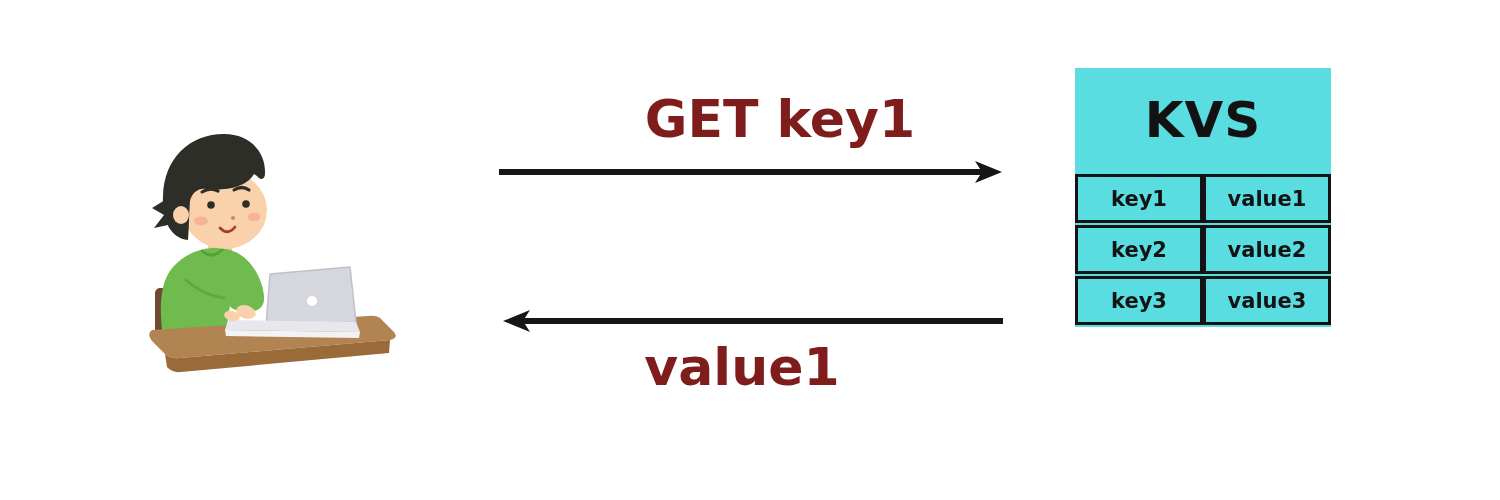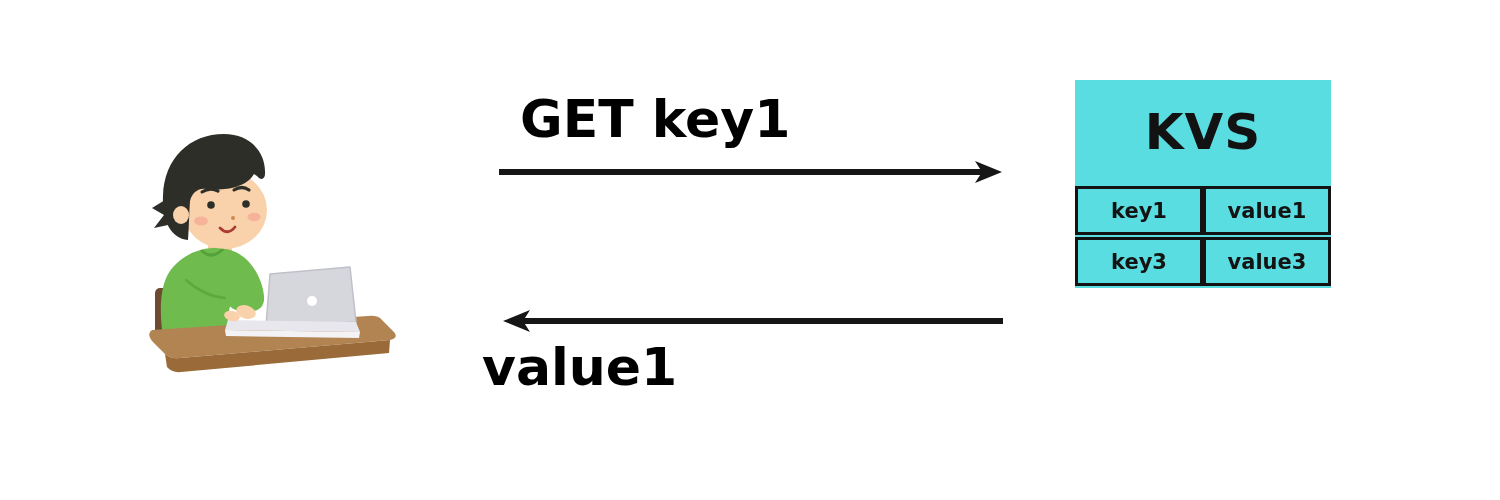--- a/index.html
+++ b/index.html
@@ -18,29 +18,29 @@
 
   
   .arrow-svg{width:515px;height:28px;}
   .request-arrow{left:495px;top:158px;}
   .response-arrow{left:495px;top:307px;}
   .arrow-line{stroke:var(--arrow,#161616);stroke-width:6;}
   .arrow-head{fill:var(--arrow,#161616);}
 
   
   .msg-label{
-    width:520px;text-align:left;
+    width:520px;text-align:center;
     font-size:52px;font-weight:bold;line-height:1.05;
-    letter-spacing:0px;color:#000000;white-space:nowrap;
+    letter-spacing:0px;color:#7f1d1d;white-space:nowrap;
   }
   .request-label{left:520px;top:92px;}
   .response-label{left:482px;top:340px;}
 
   
-  .kvs{left:1075px;top:80px;width:256px;}
+  .kvs{left:1075px;top:68px;width:256px;}
   .kvs-header{
     height:104px;background:var(--kvs-fill,#5adde0);
     display:flex;align-items:center;justify-content:center;
     font-size:50px;font-weight:bold;color:#121212;letter-spacing:1px;
   }
   .kvs-table{
     width:256px;table-layout:fixed;
     border-collapse:separate;border-spacing:0 2px;
     background:var(--kvs-fill,#5adde0);
   }
@@ -131,20 +131,24 @@
 
   <div class="abs kvs">
     <div class="kvs-header">KVS</div>
     <table class="kvs-table">
       <tbody>
         <tr>
           <td>key1</td>
           <td>value1</td>
         </tr>
         <tr>
+          <td>key2</td>
+          <td>value2</td>
+        </tr>
+        <tr>
           <td>key3</td>
           <td>value3</td>
         </tr>
       </tbody>
     </table>
   </div>
 
 </div>
 
 </body></html>

